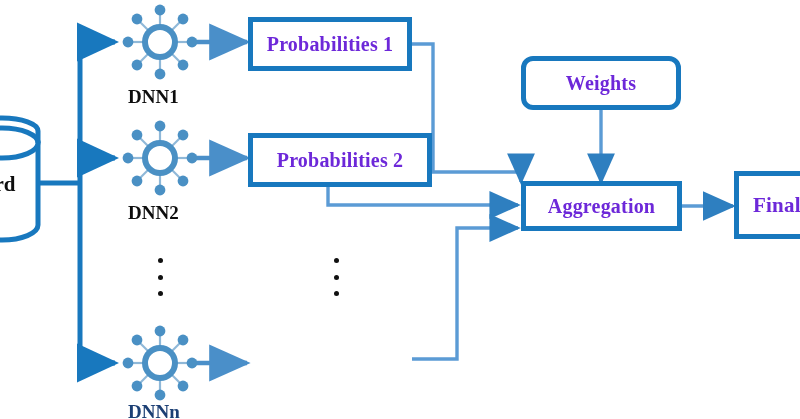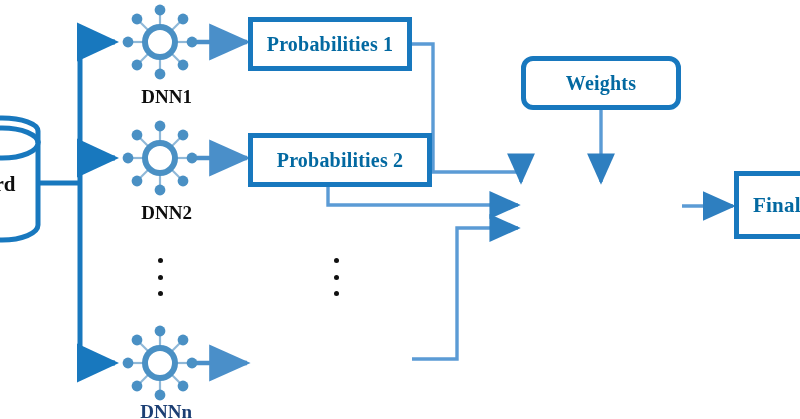--- a/index.html
+++ b/index.html
@@ -29,32 +29,32 @@
     box-sizing: border-box;
     background: #ffffff;
     border: 5px solid #1878be;
     display: flex;
     align-items: center;
     justify-content: center;
   }
   .node-label {
     font-family: "Liberation Serif", "DejaVu Serif", serif;
     font-weight: bold;
-    color: #0369a1;
+    color: #6d28d9;
     white-space: nowrap;
     letter-spacing: 0.2px;
   }
   .dnn-label {
     position: absolute;
     font-family: "Liberation Serif", "DejaVu Serif", serif;
     font-weight: bold;
     font-size: 19px;
     color: #0d0d0d;
     white-space: nowrap;
-    text-align: right;
+    text-align: left;
   }
   .dnn-label.accent {
     color: #1c3f74;
   }
   .ellipsis {
     position: absolute;
     display: flex;
     flex-direction: column;
     align-items: center;
     justify-content: space-between;
@@ -241,18 +241,21 @@
 
   <div class="node-box" style="left:248px; top:133px; width:184px; height:54px;">
     <span class="node-label" style="font-size:20px;">Probabilities 2</span>
   </div>
 
 
   <div class="node-box" style="left:521px; top:56px; width:160px; height:54px; border-radius:12px;">
     <span class="node-label" style="font-size:20px;">Weights</span>
   </div>
 
+  <div class="node-box" style="left:521px; top:181px; width:161px; height:50px;">
+    <span class="node-label" style="font-size:20px;">Aggregation</span>
+  </div>
 
   <div class="node-box" style="left:734px; top:171px; width:120px; height:68px;">
     <span class="node-label" style="font-size:21px; position:absolute; left:14px;">Final c</span>
   </div>
 
 </div>
 
 </body></html>

